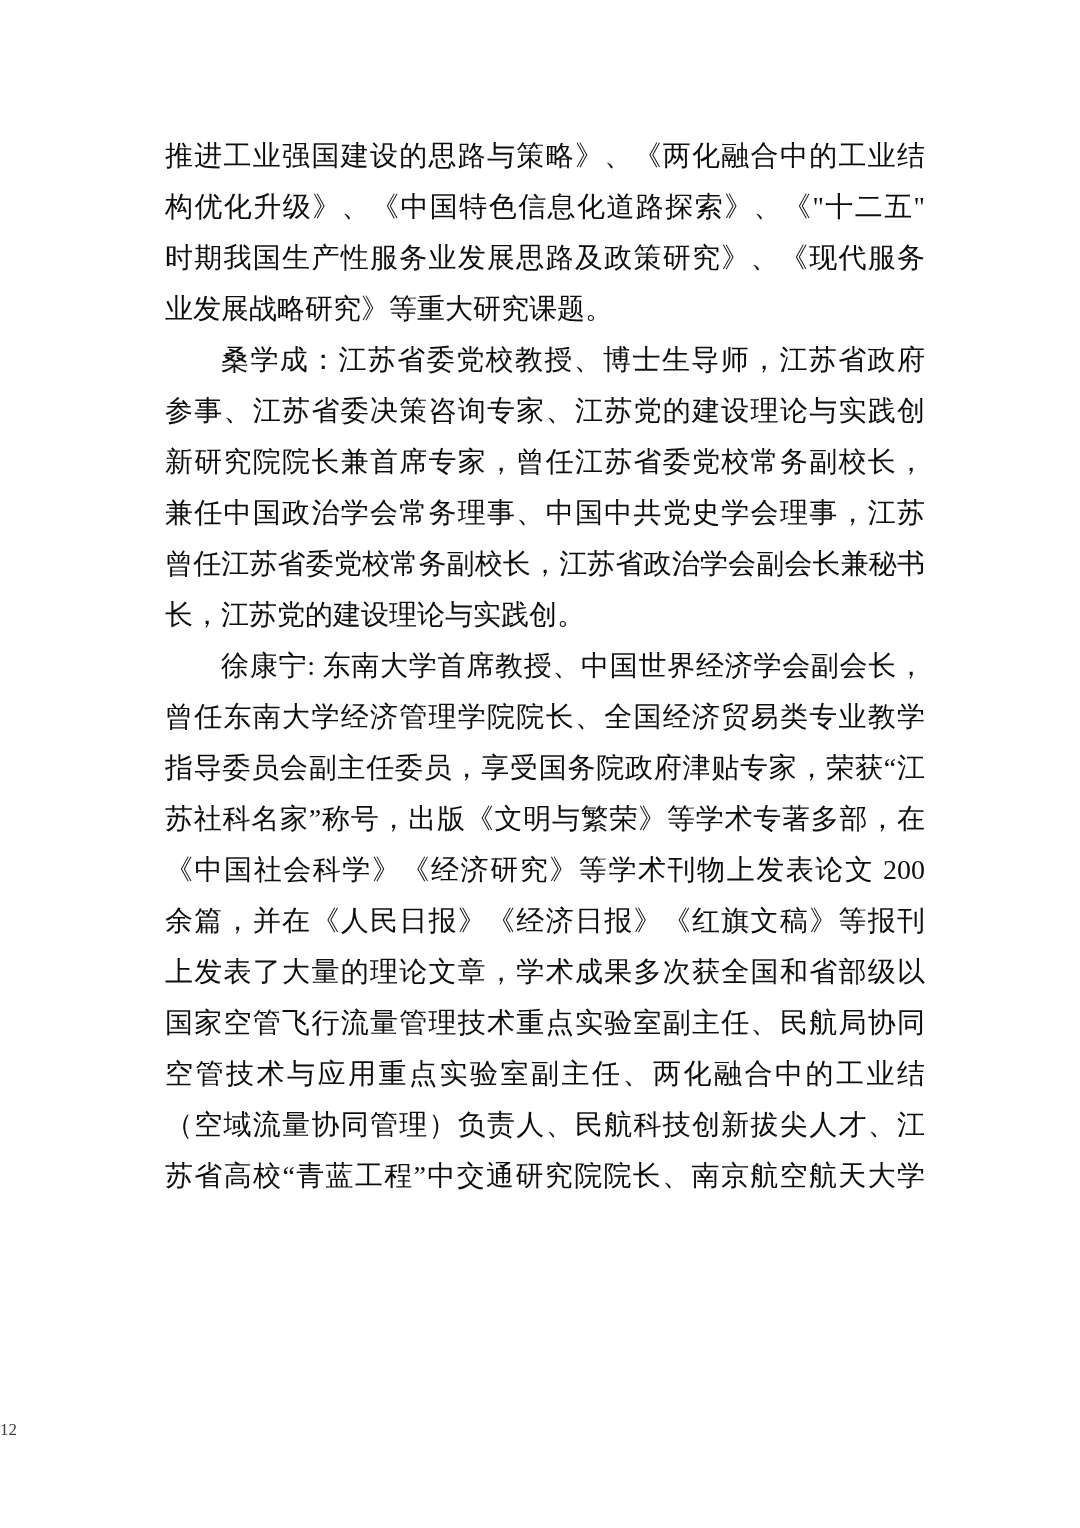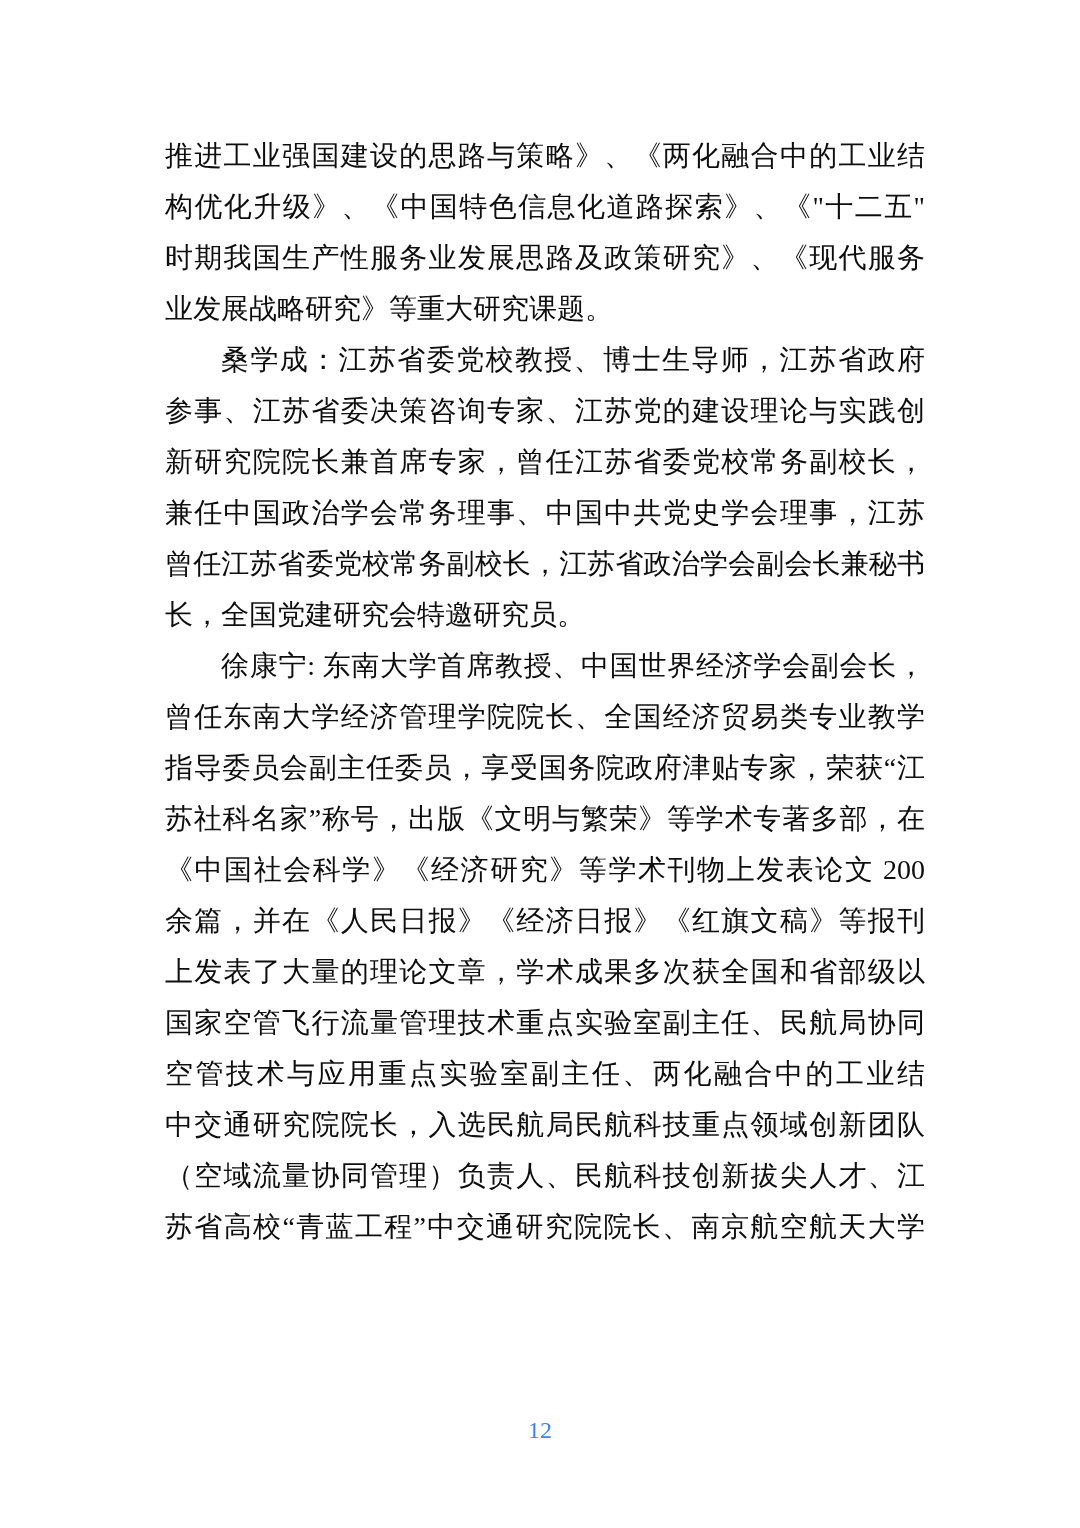--- a/index.html
+++ b/index.html
@@ -38,48 +38,47 @@
     text-indent: 56px;
   }
   .line b {
     font-weight: normal;
   }
   .page-number {
     position: absolute;
     top: 1414px;
     left: 0;
     width: 100%;
-    text-align: center;
-    font-size: 24px;
+    text-align: left;
+    font-size: 17px;
     line-height: 32px;
-    color: #3b82f6;
+    color: #404040;
   }
 </style>
 </head>
 <body>
 
 <div class="page">
   <div class="text-block" id="paragraphs">
       <div class="line">推进工业强国建设的思路与策略》、《两化融合中的工业结</div>
       <div class="line">构优化升级》、《中国特色信息化道路探索》、《"十二五"</div>
       <div class="line">时期我国生产性服务业发展思路及政策研究》、《现代服务</div>
       <div class="line end">业发展战略研究》等重大研究课题。</div>
       <div class="line indent"><b>桑学成：</b>江苏省委党校教授、博士生导师，江苏省政府</div>
       <div class="line">参事、江苏省委决策咨询专家、江苏党的建设理论与实践创</div>
       <div class="line">新研究院院长兼首席专家，曾任江苏省委党校常务副校长，</div>
       <div class="line">兼任中国政治学会常务理事、中国中共党史学会理事，江苏</div>
       <div class="line">曾任江苏省委党校常务副校长，江苏省政治学会副会长兼秘书</div>
-      <div class="line end">长，全国党建研究会特邀研究员。</div>
+      <div class="line end">长，江苏党的建设理论与实践创。</div>
       <div class="line indent"><b>徐康宁: </b>东南大学首席教授、中国世界经济学会副会长，</div>
       <div class="line">曾任东南大学经济管理学院院长、全国经济贸易类专业教学</div>
       <div class="line">指导委员会副主任委员，享受国务院政府津贴专家，荣获“江</div>
       <div class="line">苏社科名家”称号，出版《文明与繁荣》等学术专著多部，在</div>
       <div class="line">《中国社会科学》《经济研究》等学术刊物上发表论文 200</div>
       <div class="line">余篇，并在《人民日报》《经济日报》《红旗文稿》等报刊</div>
       <div class="line">上发表了大量的理论文章，学术成果多次获全国和省部级以</div>
       <div class="line">国家空管飞行流量管理技术重点实验室副主任、民航局协同</div>
       <div class="line">空管技术与应用重点实验室副主任、两化融合中的工业结</div>
-      <div class="line">中交通研究院院长，入选民航局民航科技重点领域创新团队</div>
       <div class="line">（空域流量协同管理）负责人、民航科技创新拔尖人才、江</div>
       <div class="line">苏省高校“青蓝工程”中交通研究院院长、南京航空航天大学</div>
     </div>
   <div class="page-number">12</div>
 </div>
 
 </body></html>

